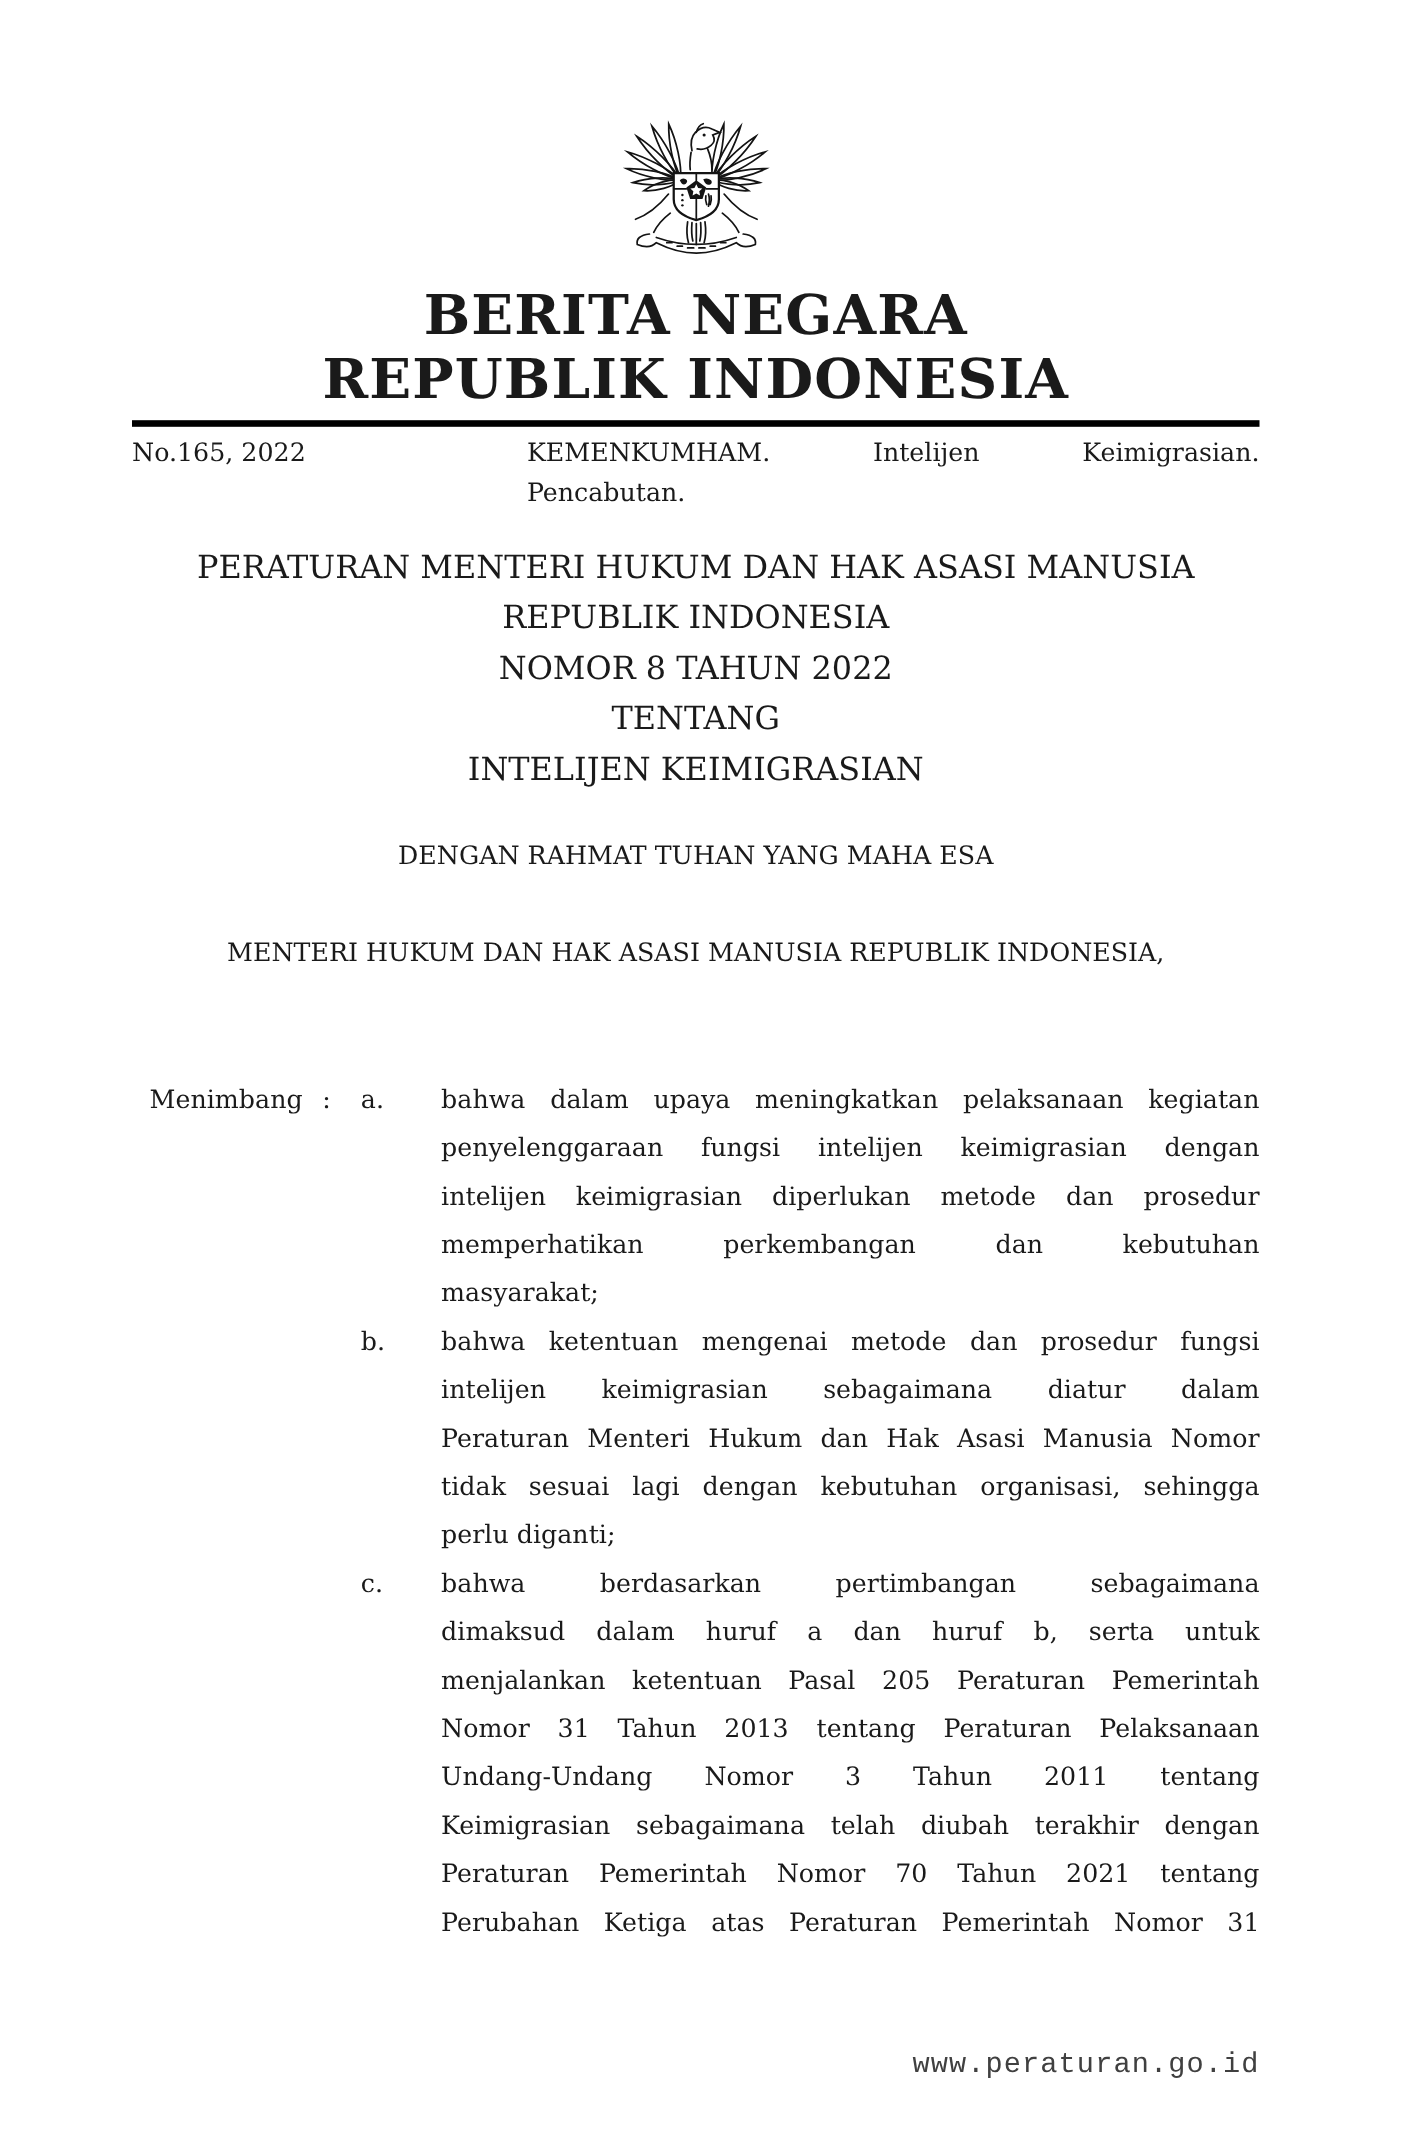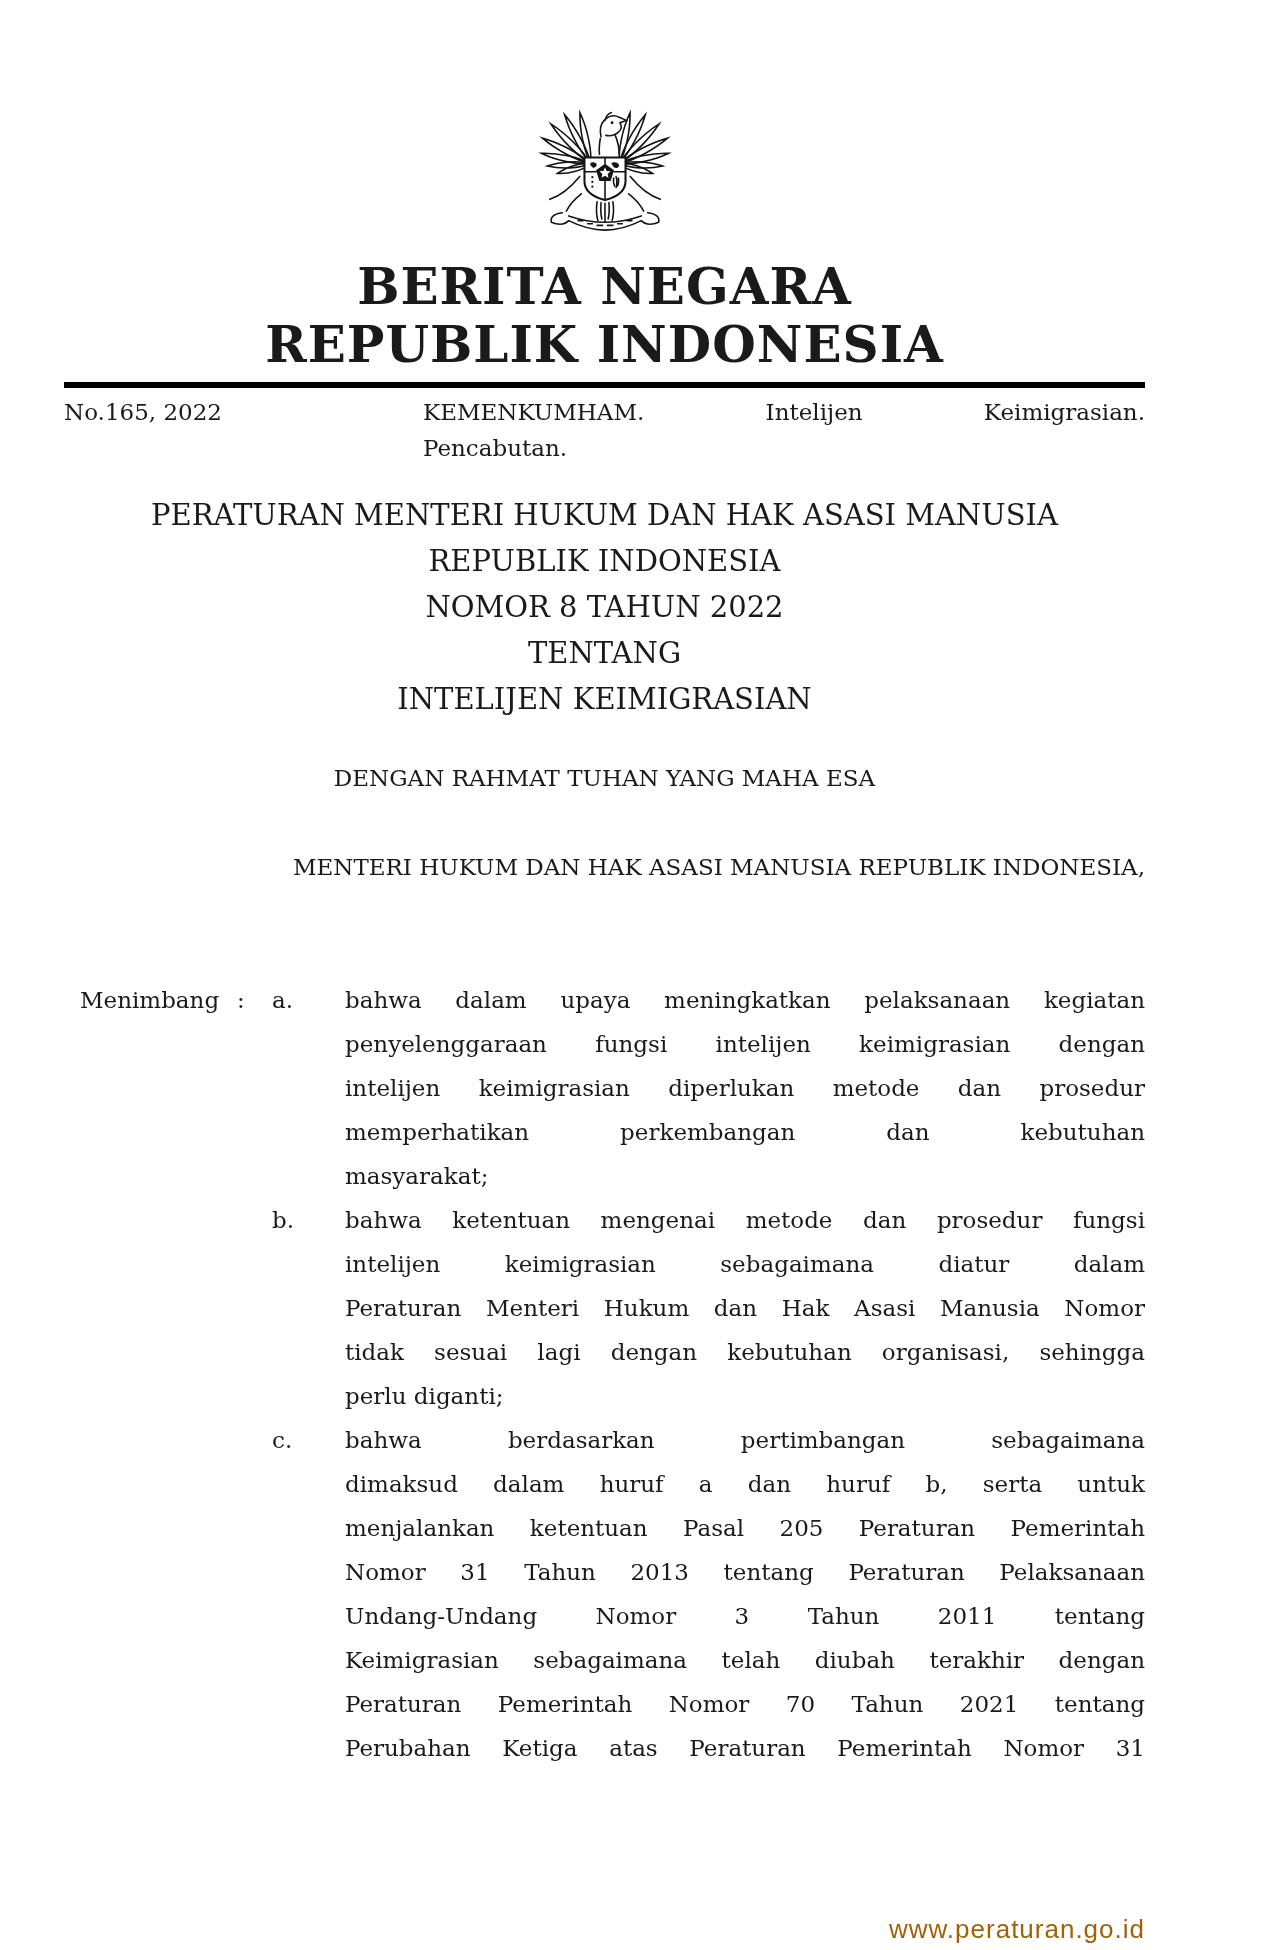--- a/index.html
+++ b/index.html
@@ -5,21 +5,21 @@
   html,body { margin:0; padding:0; background:#e9e9e9; }
   .page {
     position:relative;
     width:1275px; height:1950px;
     margin:0 auto;
     background:#ffffff;
     color:#1a1a1a;
     font-family:"DejaVu Serif", "Liberation Serif", serif;
     overflow:hidden;
   }
-  .content { padding:0 130px 0 64px; }
+  .content { padding:0 130px 0 120px; }
 
   
   .emblem-wrap { margin-top:88px; text-align:center; height:158px; }
   .bn-title {
     text-align:center;
     font-weight:bold;
     font-size:50px;
     line-height:58px;
     letter-spacing:1px;
   }
@@ -30,38 +30,38 @@
   .meta-no  { width:359px; flex:none; }
   .meta-kw  { flex:1; }
 
   
   .line { line-height:36px; }
   .line.j { text-align:justify; text-align-last:justify; }
 
   
   .doc-title { margin-top:26px; text-align:center; font-size:29px; line-height:46px; }
   .invocation { margin-top:33px; text-align:center; font-size:23px; line-height:46px; }
-  .authority  { margin-top:43px; text-align:right; font-size:23px; line-height:46px; }
+  .authority  { margin-top:43px; text-align:center; font-size:23px; line-height:46px; }
 
   
   .menimbang { display:flex; margin-top:88px; font-size:23px;margin-left:16px; }
   .m-label { width:157px; flex:none; line-height:44px; }
   .m-colon { width:35px;  flex:none; line-height:44px; }
   .m-items { flex:1; }
   .m-item  { display:flex; }
   .m-letter{ width:73px; flex:none; line-height:44px; }
   .m-lines { flex:1; }
   .m-lines .line { line-height:44px; }
 
   .watermark {
     position:absolute;
-    top:1914px; right:130px;
-    font-family:Liberation Sans, sans-serif;
+    top:1862px; right:130px;
+    font-family:Liberation Mono, monospace;
     font-size:26px;
-    color:#a16207;
+    color:#404040;
     letter-spacing:1px;
   }
   svg .ln { fill:none; stroke:#141414; stroke-width:2; stroke-linecap:round; }
   svg .fl { fill:#141414; stroke:none; }
 </style>
 </head>
 <body>
 
 <div class="page">
   <div class="content">

